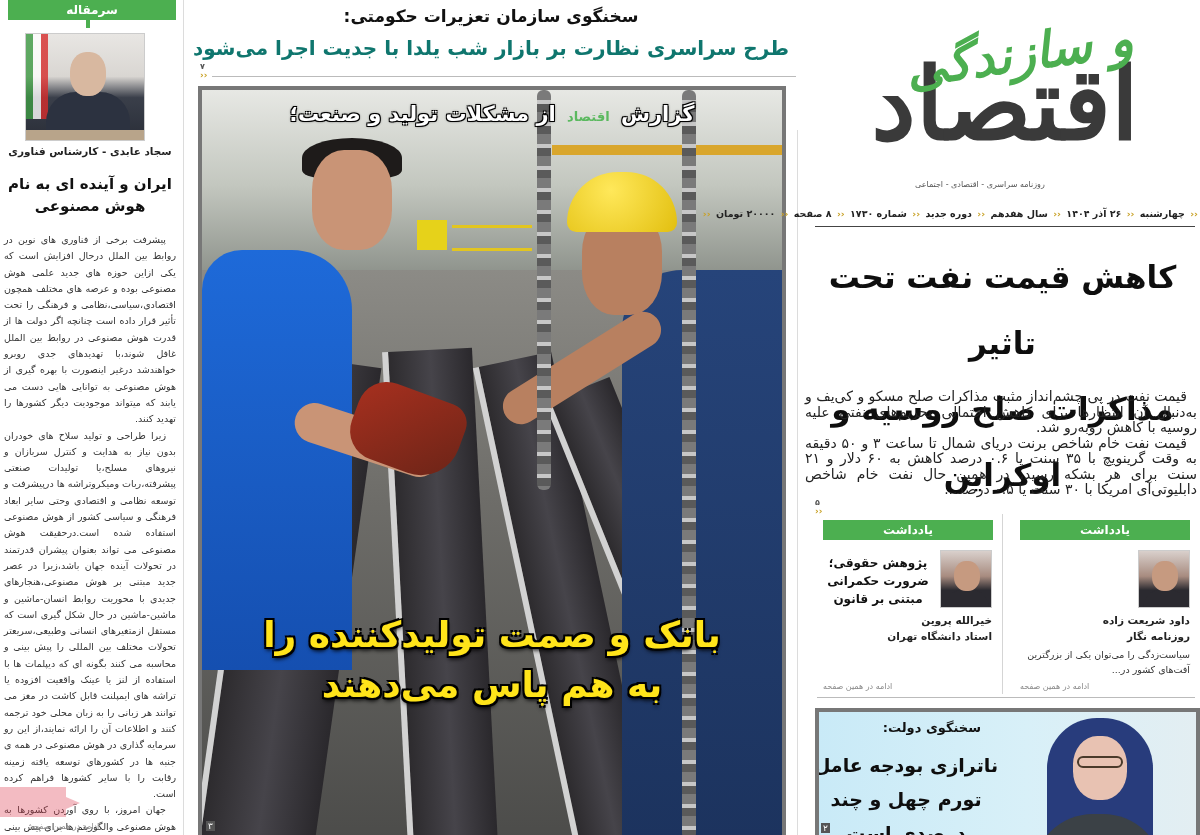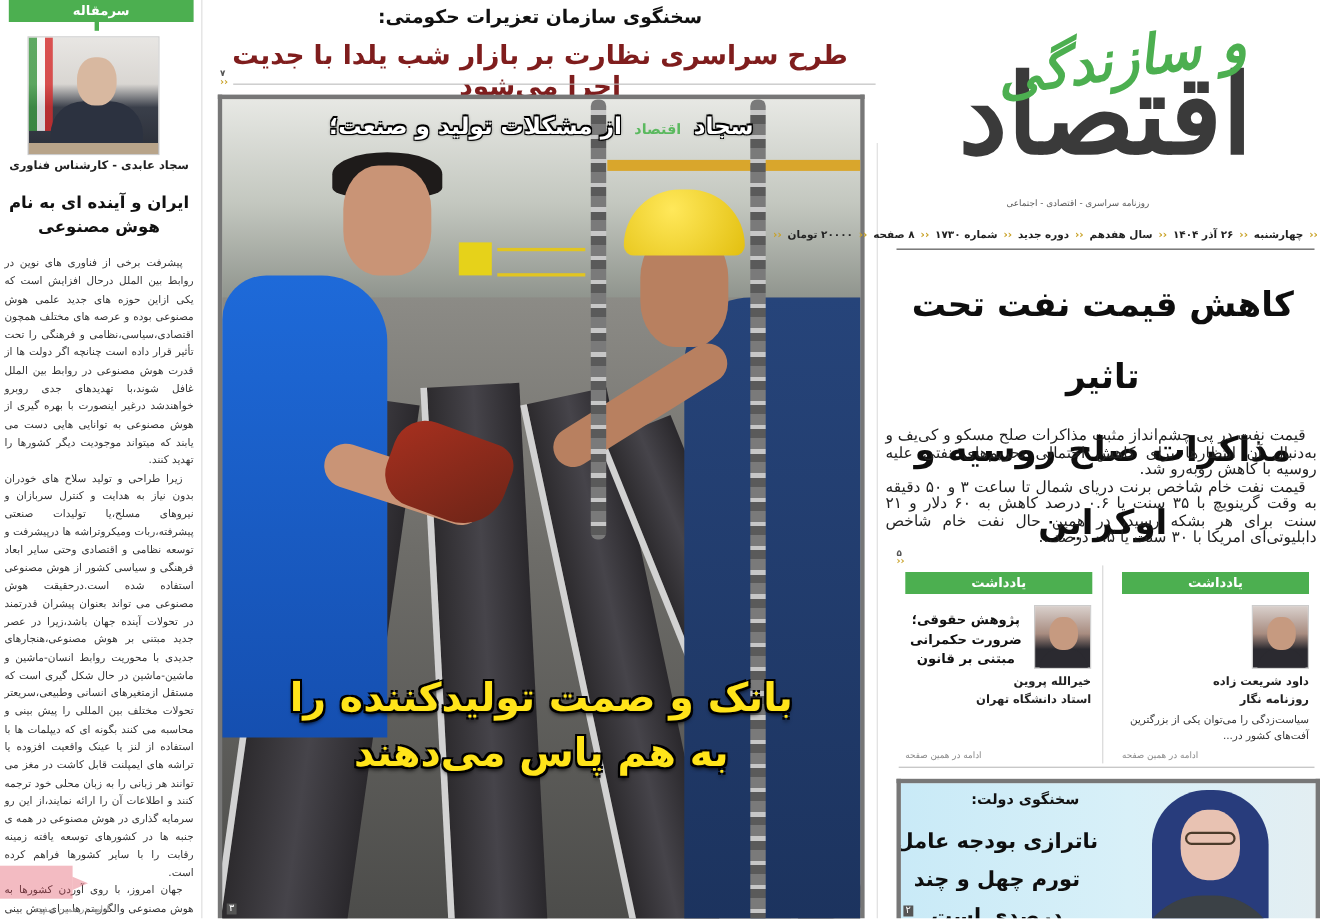--- a/index.html
+++ b/index.html
@@ -24,21 +24,21 @@
   .editorial-body p { margin-bottom: 0; text-indent: 10px; }
   .editorial-more { position: absolute; left: 30px; top: 822px; font-size: 8px; color: #888; }
   .watermark { position: absolute; left: 0; top: 787px; width: 66px; height: 30px; background: rgba(220,60,80,.35); }
   .watermark::after { content: ""; position: absolute; right: -14px; top: 10px; border-left: 14px solid rgba(220,60,80,.35); border-top: 6px solid transparent; border-bottom: 6px solid transparent; }
 
   .vdivider { position: absolute; left: 183px; top: 0; width: 1px; height: 835px; background: #dcdcdc; }
 
   
   .col-center { position: absolute; left: 186px; top: 0; width: 610px; height: 835px; }
   .top-kicker { position: absolute; left: 0; top: 6px; width: 100%; text-align: center; font-size: 17px; font-weight: bold; color: #111; }
-  .top-headline { position: absolute; left: 0; top: 36px; width: 100%; text-align: center; font-size: 24px; font-weight: bold; color: #7f1d1d; letter-spacing: -0.5px; }
+  .top-headline { position: absolute; left: 0; top: 36px; width: 100%; text-align: center; font-size: 20px; font-weight: bold; color: #0f766e; letter-spacing: -0.5px; }
   .page-ref { position: absolute; font-size: 8px; color: #555; font-weight: bold; }
   .quote-mark { position: absolute; font-size: 9px; color: #c9a227; font-weight: bold; }
   .hline { position: absolute; height: 1px; background: #bbb; }
 
   .photo-frame { position: absolute; left: 12px; top: 86px; width: 588px; height: 749px; border: 4px solid #777; border-bottom: none; overflow: hidden;
     background: linear-gradient(180deg,#c8c9c4 0%,#a7a99f 12%,#8b8c86 25%,#757670 40%,#5e5f5a 60%,#3d3e3c 80%,#2d2e2e 100%); }
   .factory-bg { position: absolute; left: 0; top: 0; width: 100%; height: 190px;
     background: linear-gradient(180deg,#e7e8e4 0%,#c3c7bf 50%,#8a8f88 100%); }
   .factory-bg .yellow-block { position: absolute; left: 215px; top: 130px; width: 30px; height: 30px; background: #e6d21a; }
   .factory-bg .rail { position: absolute; left: 250px; top: 135px; width: 80px; height: 26px; border-top: 3px solid #e2c520; border-bottom: 3px solid #e2c520; }
@@ -153,21 +153,21 @@
 
     <div class="worker2-shirt"></div>
     <div class="worker2-head"></div>
     <div class="helmet"></div>
     <div class="worker2-arm"></div>
 
     <div class="chain" style="left:335px; top:0; height:400px;"></div>
     <div class="chain" style="left:480px; top:0; height:749px;"></div>
 
     <div class="report-kicker">
-      <span>سجاد</span>
+      <span>گزارش</span>
       <span class="inline-logo">اقتصاد</span>
       <span>از مشکلات تولید و صنعت؛</span>
     </div>
 
     <h1 class="main-headline">
       <span>بانک و صمت تولیدکننده را</span><br>
       <span>به هم پاس می‌دهند</span>
     </h1>
     <span class="photo-page-ref">۳</span>
   </div>

